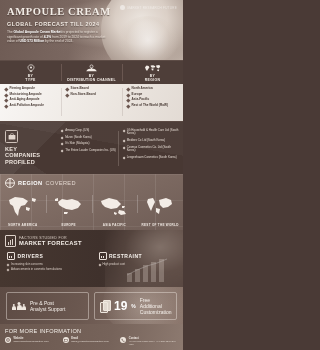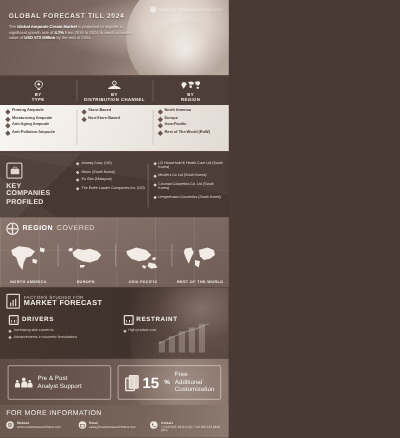--- a/index.html
+++ b/index.html
@@ -230,20 +230,21 @@
   <div class="header">
     <div class="hdr-swirl"></div>
     <div class="hdr-swirl2"></div>
 
     <div class="logo">
       <span class="logo-mark"></span>
       <span class="logo-txt">MARKET RESEARCH FUTURE</span>
     </div>
 
     <div class="h-title">
+      <div class="l1">AMPOULE CREAM</div>
     </div>
     <div class="h-sub">GLOBAL FORECAST TILL 2024</div>
     <div class="h-desc">
       <span>The </span><b>Global Ampoule Cream Market</b><span> is projected to register a significant growth rate of </span><b>4.2%</b><span> from 2019 to 2024 to reach a market value of </span><b>USD 573 Million</b><span> by the end of 2024.</span>
     </div>
   </div>
 
   <div class="segbar">
 
     <div class="cell">
@@ -523,21 +524,21 @@
         <span class="a">Pre &amp; Post</span>
         <span class="b">Analyst Support</span>
       </span>
     </div>
 
     <div class="offer">
       <span class="doc-ico">
         <span class="d1"></span>
           <span class="d2"></span>
       </span>
-      <span class="num">15</span>
+      <span class="num">19</span>
       <span class="pct">%</span>
       <span class="txt">
         <span class="a">Free Additional</span>
         <span class="b">Customization</span>
       </span>
     </div>
   </div>
 
   <div class="footer">
     <div class="f-title">FOR MORE INFORMATION</div>

